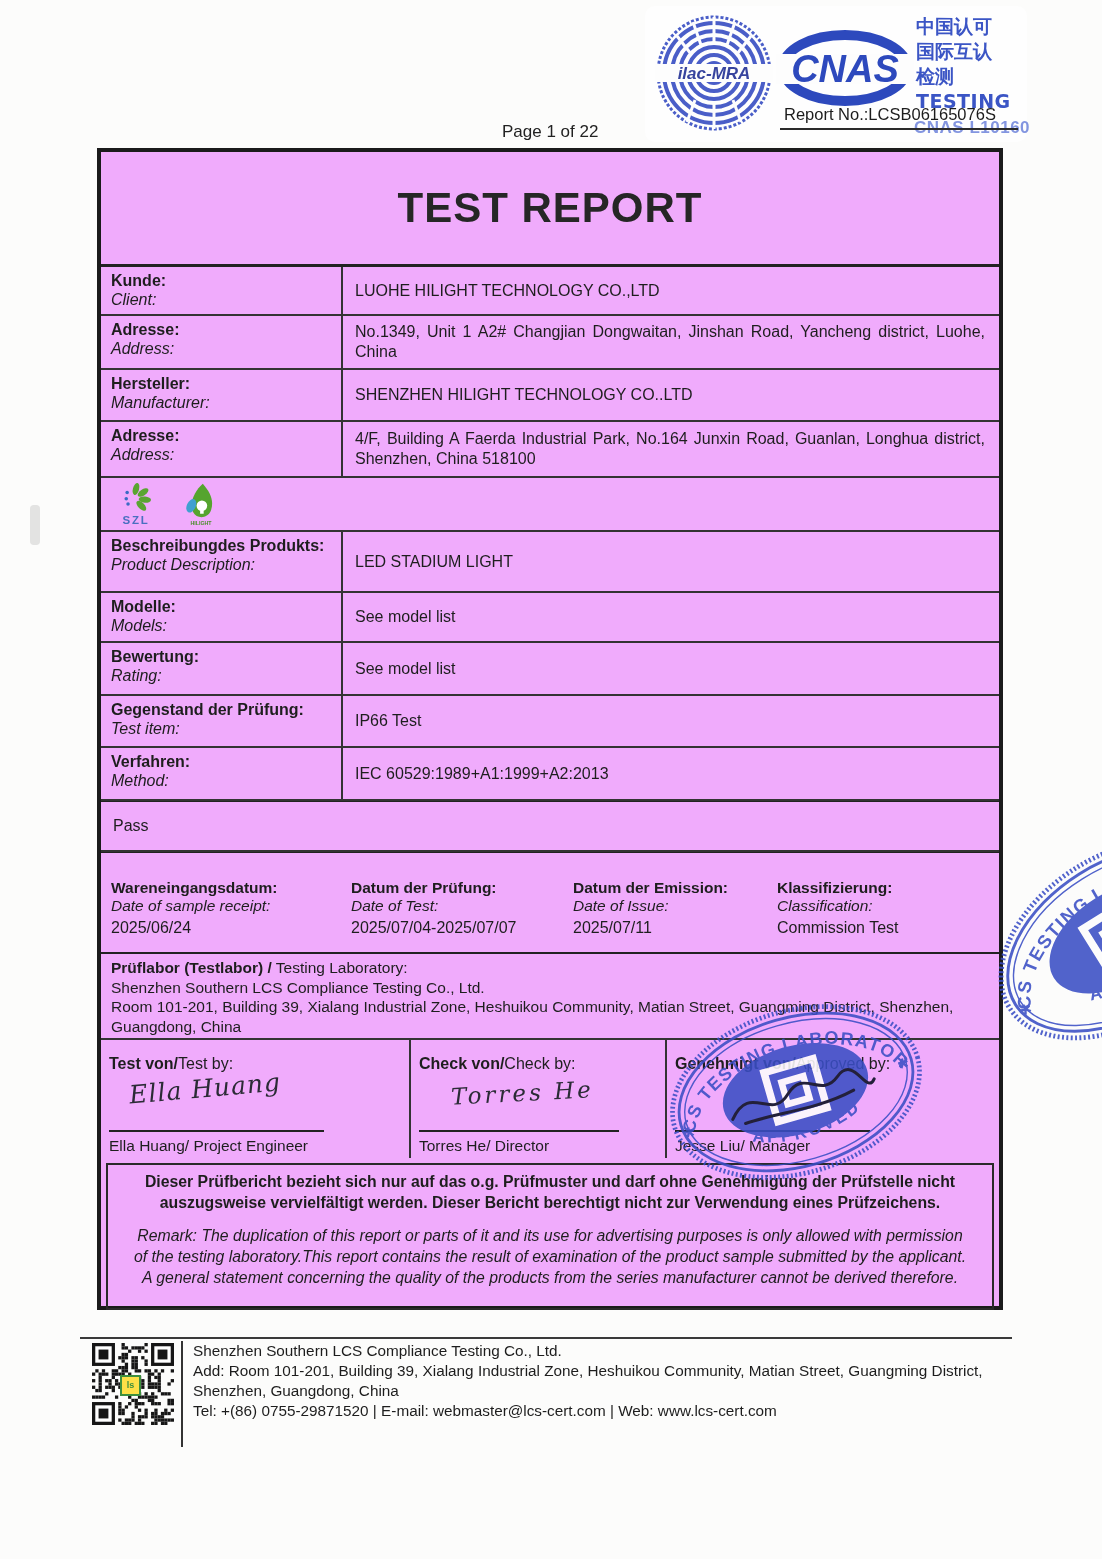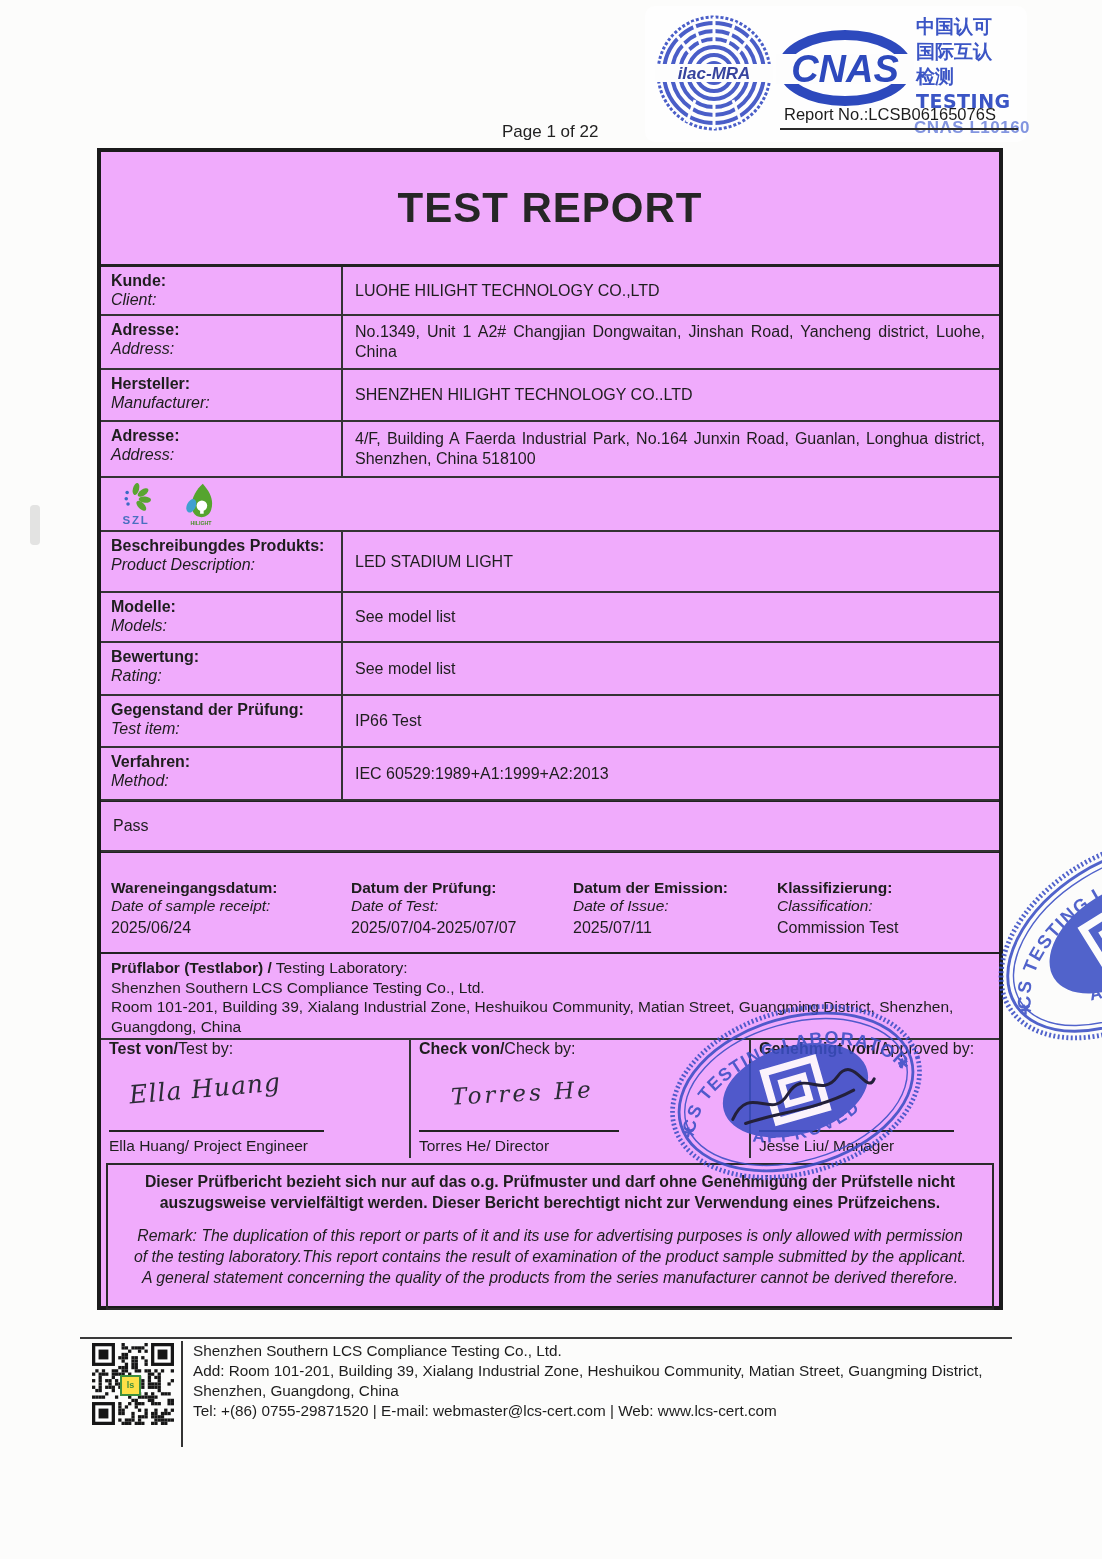--- a/index.html
+++ b/index.html
@@ -36,21 +36,21 @@
   .dates{height:99px;border-top:1.5px solid #222;position:relative;font-size:15.5px;}
   .dcol{position:absolute;top:10px;margin-top:16px;}
   .dcol .dde{font-weight:bold;}
   .dcol .den{font-style:italic;}
   .dval{position:absolute;top:66px;font-size:16px;}
   
   .lab{border-top:2.5px solid #222;padding:4px 8px 2px 10px;font-size:15.5px;line-height:19.5px;}
   .lab b{font-size:15.5px;}
   
   .sigtable{display:flex;border-top:2px solid #333;height:118px;}
-  .sigcell{position:relative;border-right:2px solid #333;box-sizing:border-box;padding:0 8px;}
+  .sigcell{position:relative;border-right:2px solid #333;box-sizing:border-box;padding:15px 8px;}
   .sigcell:last-child{border-right:none;}
   .sigcell .slabel{font-size:16px;}
   .sigcell .slabel b{font-size:16px;}
   .sig{font-family:"DejaVu Serif",serif;font-style:italic;font-size:25px;color:#2b2b36;
        position:absolute;top:34px;left:28px;transform:rotate(-5deg);letter-spacing:1px;}
   .sig2{transform:rotate(-3deg);letter-spacing:3px;font-size:23px;top:40px;left:40px;}
   .sigline{position:absolute;bottom:26px;left:8px;height:2px;background:#222;}
   .sname{position:absolute;bottom:3px;left:8px;font-size:15.5px;white-space:nowrap;text-align:center;}
   
   .remark{margin:5px 5px 0 5px;border:2px solid #2a2a2a;padding:6px 10px 8px 10px;text-align:center;}
@@ -249,21 +249,21 @@
     <div>Room 101-201, Building 39, Xialang Industrial Zone, Heshuikou Community, Matian Street, Guangming District, Shenzhen, Guangdong, China</div>
   </div>
 
   <div class="sigtable">
     <div class="sigcell" style="width:310px">
       <div class="slabel"><b>Test von/</b><span>Test by:</span></div>
       <div class="sig">Ella Huang</div>
       <div class="sigline" style="width:215px"></div>
       <div class="sname">Ella Huang/ Project Engineer</div>
     </div>
-    <div class="sigcell" style="width:340px">
+    <div class="sigcell" style="width:256px">
       <div class="slabel"><b>Check von/</b><span>Check by:</span></div>
       <div class="sig sig2">Torres He</div>
       <div class="sigline" style="width:200px"></div>
       <div class="sname">Torres He/ Director</div>
     </div>
     <div class="sigcell" style="flex:1">
       <div class="slabel"><b>Genehmigt von/</b><span>Approved by:</span></div>
       <div class="sigline" style="width:195px"></div>
       <div class="sname">Jesse Liu/ Manager</div>
     </div>

